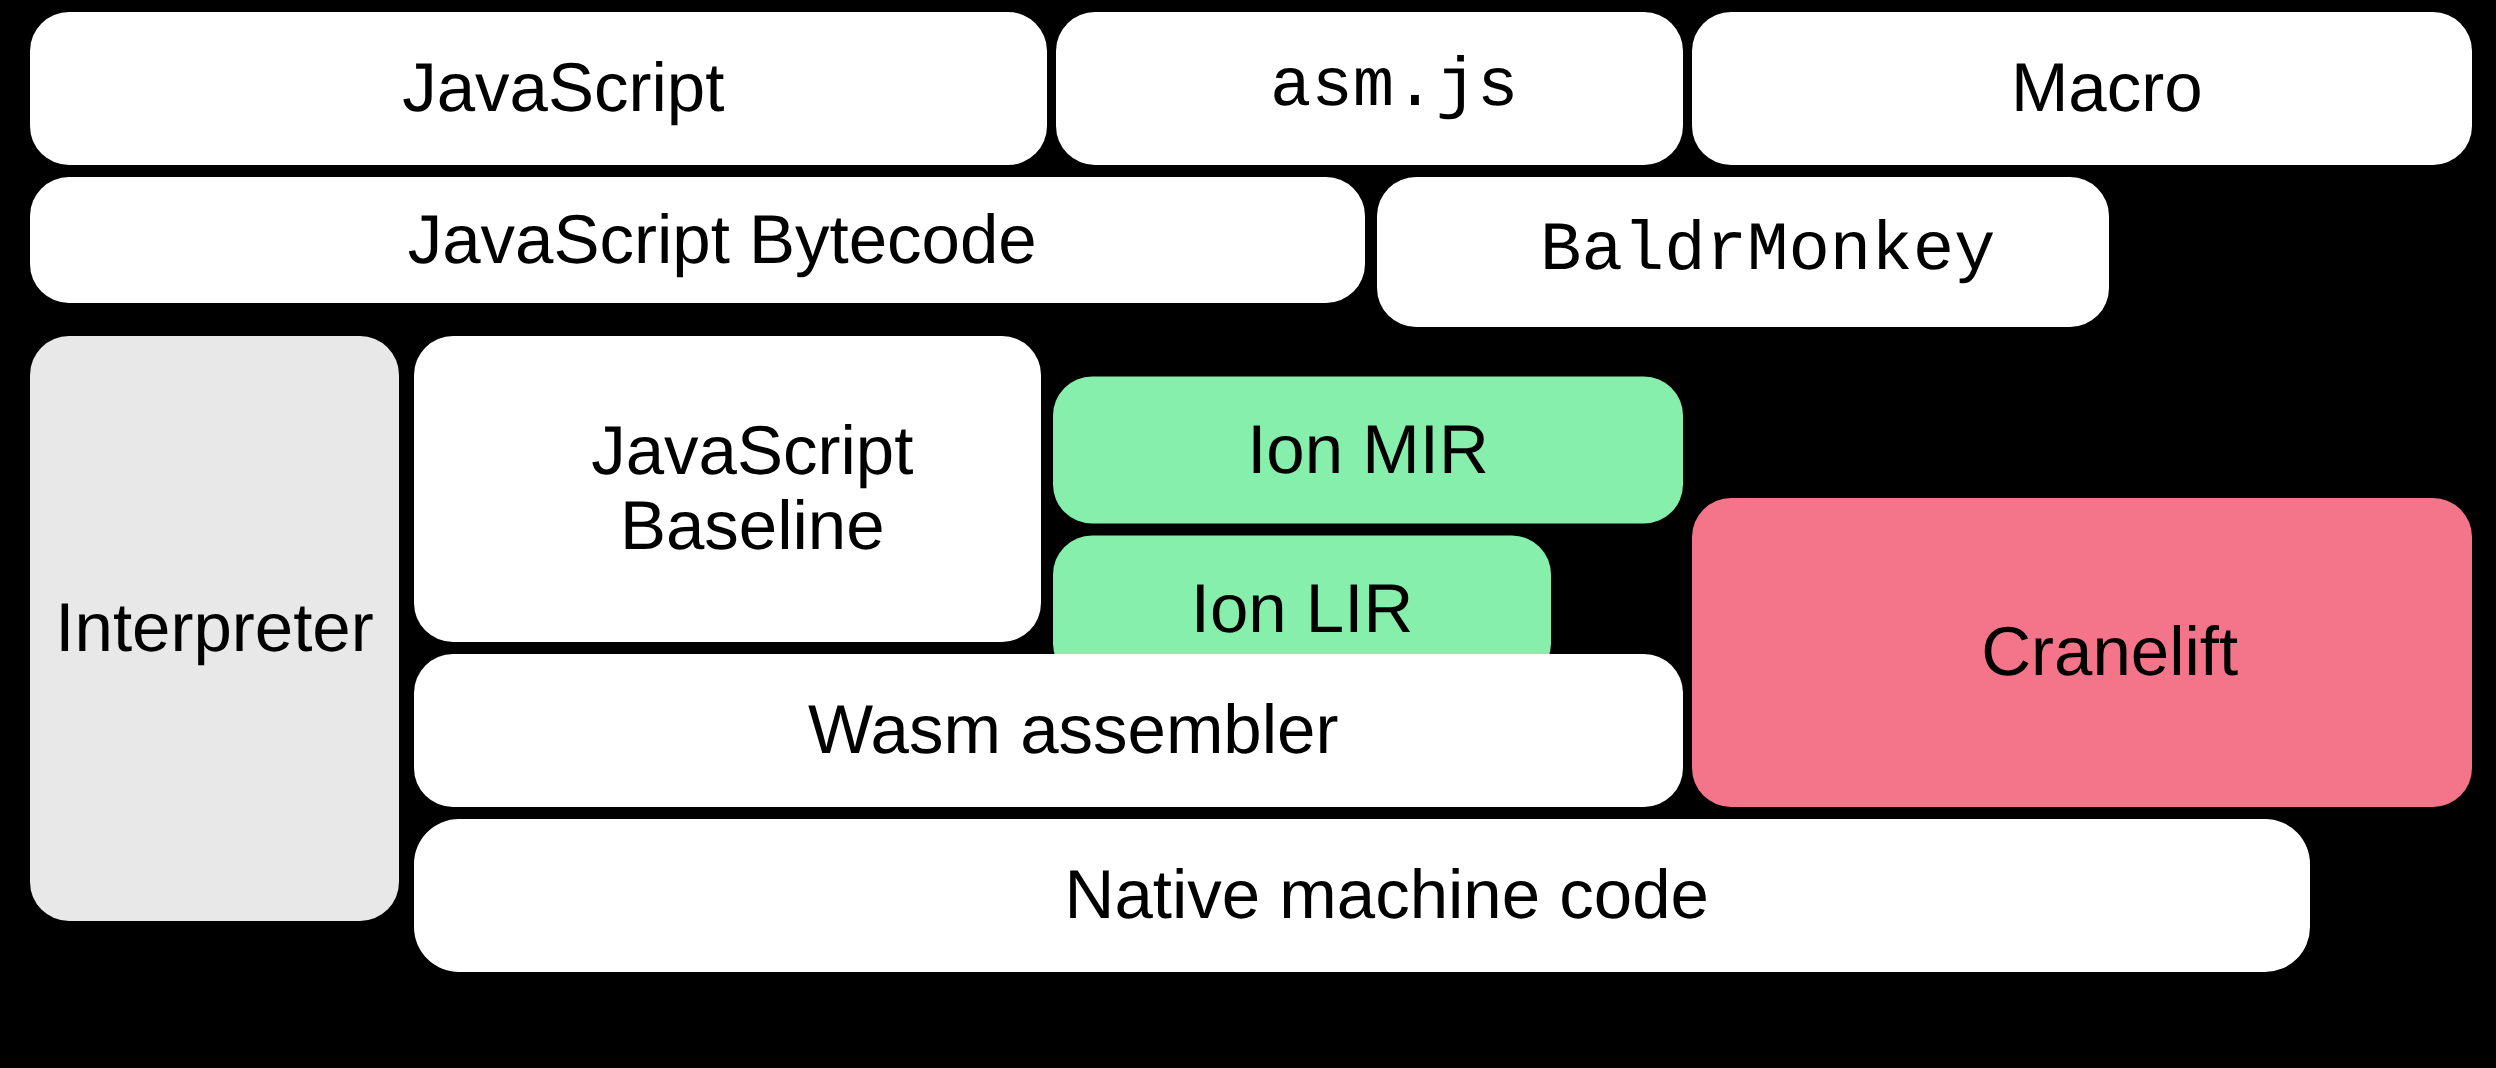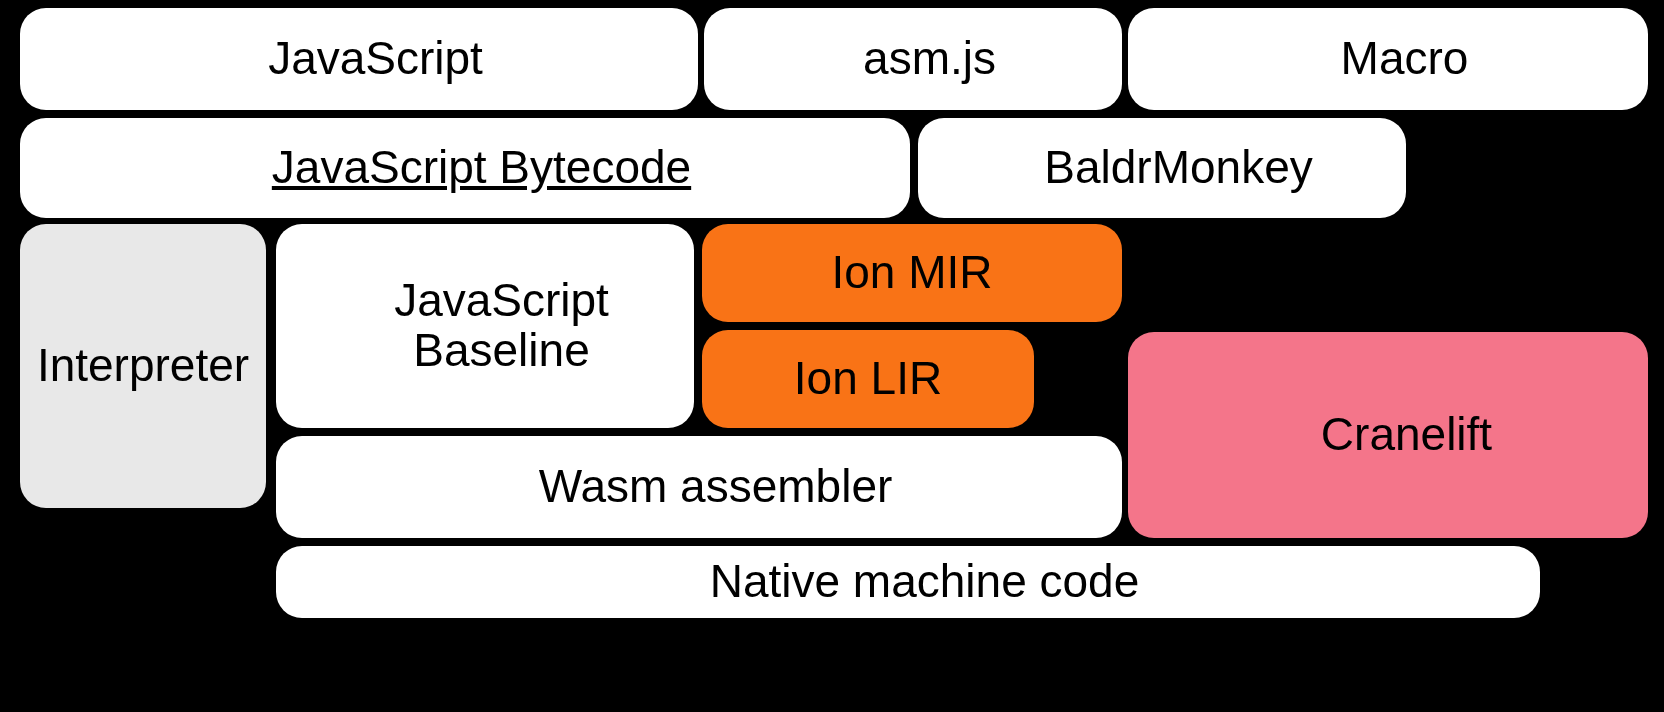--- a/index.html
+++ b/index.html
@@ -28,42 +28,42 @@
     color: #000000;
     font-size: 46px;
     font-weight: 400;
     line-height: 1.08;
     letter-spacing: 0px;
     white-space: pre-line;
     user-select: none;
   }
   .fill-white { background: #ffffff; padding-left: 33px; }
   .fill-gray  { background: #e8e8e8; }
-  .fill-green { background: #f97316; }
+  .fill-green { background: #86efac; margin-top: 27px; }
   .fill-pink  { background: #f4758a; }
 
   
   #n-javascript      { left: 20px;   top: 8px;   width: 678px;  height: 102px; }
-  #n-asmjs           { left: 704px;  top: 8px;   width: 418px;  height: 102px; }
+  #n-asmjs           { left: 704px;  top: 8px;   width: 418px;  height: 102px; font-family: Liberation Mono, monospace; }
   #n-wasm            { left: 1128px; top: 8px;   width: 520px;  height: 102px; }
 
   
-  #n-js-bytecode     { left: 20px;   top: 118px; width: 890px;  height: 100px; text-decoration: underline; }
-  #n-baldrmonkey     { left: 918px;  top: 118px; width: 488px;  height: 100px; }
+  #n-js-bytecode     { left: 20px;   top: 118px; width: 890px;  height: 84px; }
+  #n-baldrmonkey     { left: 918px;  top: 118px; width: 488px;  height: 100px; font-family: Liberation Mono, monospace; }
 
   
-  #n-interpreter     { left: 20px;   top: 224px; width: 246px;  height: 284px; }
+  #n-interpreter     { left: 20px;   top: 224px; width: 246px;  height: 390px; }
   #n-js-baseline     { left: 276px;  top: 224px; width: 418px;  height: 204px; }
   #n-ion-mir         { left: 702px;  top: 224px; width: 420px;  height: 98px;  }
   #n-ion-lir         { left: 702px;  top: 330px; width: 332px;  height: 98px;  }
   #n-cranelift       { left: 1128px; top: 332px; width: 520px;  height: 206px; padding-left: 37px; }
   #n-macro-assembler { left: 276px;  top: 436px; width: 846px;  height: 102px; }
 
   
-  #n-native-code     { left: 276px;  top: 546px; width: 1264px; height: 72px; }
+  #n-native-code     { left: 276px;  top: 546px; width: 1264px; height: 102px; border-radius: 30px; }
 </style>
 </head>
 <body>
 
 <div id="stage">
 
   <div class="node fill-white" id="n-javascript">JavaScript</div>
 
   <div class="node fill-white" id="n-asmjs">asm.js</div>
 

